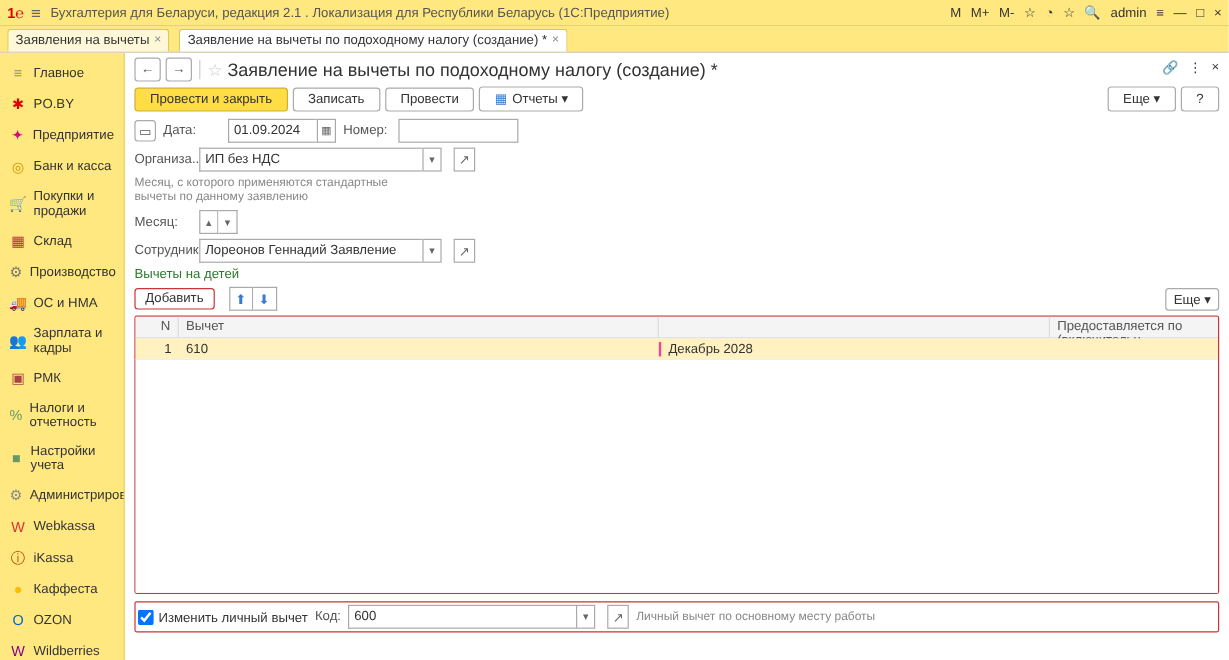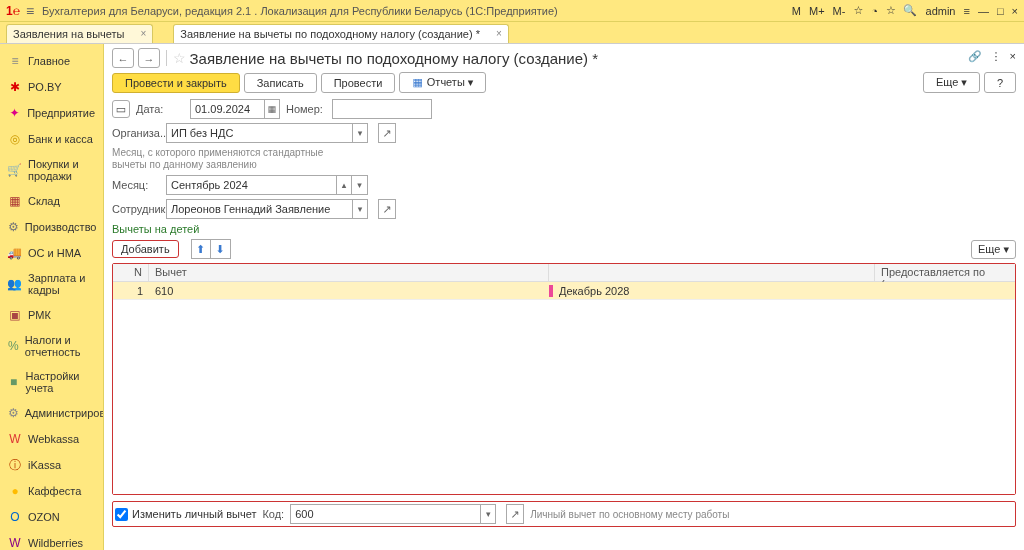--- a/index.html
+++ b/index.html
@@ -4,21 +4,21 @@
 <style>
   *{box-sizing:border-box;margin:0;padding:0;font-family:Arial,sans-serif;font-size:11px;color:#333}
   body{background:#fff;width:1024px;height:550px;overflow:hidden;position:relative}
   .topbar{height:22px;background:#ffe880;display:flex;align-items:center;padding:0 6px;border-bottom:1px solid #e0d060}
   .topbar .logo{color:#d00;font-weight:bold;font-size:12px;margin-right:6px}
   .topbar .menu{margin-right:8px;font-size:14px;color:#666;cursor:pointer}
   .topbar .title{color:#555;flex:1;white-space:nowrap;overflow:hidden}
   .topbar .right{display:flex;align-items:center;gap:8px;color:#666}
   .topbar .right span{cursor:pointer}
   .tabs{height:22px;background:#ffe880;display:flex;align-items:flex-end;padding-left:6px;border-bottom:1px solid #ccc}
-  .tab{background:#fff8d8;border:1px solid #d8c860;border-bottom:none;border-radius:3px 3px 0 0;padding:3px 6px;margin-right:20px;display:flex;gap:16px;color:#444;cursor:pointer}
+  .tab{background:#fff8d8;border:1px solid #d8c860;border-bottom:none;border-radius:3px 3px 0 0;padding:3px 6px;margin-right:8px;display:flex;gap:4px;color:#444;cursor:pointer}
   .tab.active{background:#fff}
   .tab .x{color:#888;font-size:10px;cursor:pointer}
   .main{display:flex;height:506px}
   .sidebar{width:104px;background:#ffe880;border-right:1px solid #e0d060;padding-top:4px;overflow:hidden}
   .sb-item{display:flex;align-items:center;gap:6px;padding:6px 8px;color:#444;cursor:pointer}
   .sb-icon{width:14px;height:14px;display:flex;align-items:center;justify-content:center;font-size:12px}
   .content{flex:1;padding:4px 8px 8px 8px;overflow:auto;position:relative}
   .hdr{display:flex;align-items:center;gap:4px;margin-bottom:4px}
   .nav-btn{border:1px solid #aaa;background:#fff;width:22px;height:20px;border-radius:3px;display:flex;align-items:center;justify-content:center;cursor:pointer;color:#555}
   .nav-sep{width:1px;height:16px;background:#ccc;margin:0 2px}
@@ -52,26 +52,26 @@
   .th{padding:2px 6px;color:#555;border-right:1px solid #ddd}
   .th.n{width:36px;text-align:right}
   .th.c1{width:400px}
   .th.c2{flex:1}
   .th.c3{width:140px;border-right:none}
   .trow{display:flex;background:#fff2c0;height:18px;align-items:center;border-bottom:1px solid #eee}
   .td{padding:0 6px;color:#333}
   .td.n{width:36px;text-align:right}
   .td.c1{width:400px}
   .td.c2{flex:1}
-  .td.c3{width:140px;border-left:4px solid #ec4899}
+  .td.c3{width:140px;border-left:2px solid #ec4899}
   .tbody{flex:1;background:#fff}
   .personal{margin-top:6px}
   .p-row{display:flex;align-items:center;gap:6px;margin-bottom:4px;padding:2px}
   .p-row.boxed{border:1px solid #c33;border-radius:2px}
-  .p-chk{display:flex;align-items:center;gap:4px}
+  .p-chk{display:flex;align-items:flex-end;gap:4px}
   .p-label{color:#555}
   .readonly{color:#888;font-size:10px}
   .top-right-icons{position:absolute;right:8px;top:6px;display:flex;gap:8px;color:#888}
 </style>
 </head>
 <body>
 
 <div class="topbar">
   <span class="logo">1℮</span>
   <span class="menu">≡</span>
@@ -226,21 +226,20 @@
         <div class="dd-btn">▾</div>
       </div>
       <div class="open-btn">↗</div>
     </div>
 
     <div class="note" id="note">Месяц, с которого применяются стандартные<br>вычеты по данному заявлению</div>
 
     <div class="row">
       <span class="lbl">Месяц:</span>
       <div class="dd">
-        <div class="input" style="width:170px">Сентябрь 2024</div>
         <div class="dd-btn">▴</div>
         <div class="dd-btn">▾</div>
       </div>
     </div>
 
     <div class="row">
       <span class="lbl">Сотрудник:</span>
       <div class="dd">
         <div class="input" style="width:186px">Лореонов Геннадий Заявление</div>
         <div class="dd-btn">▾</div>

